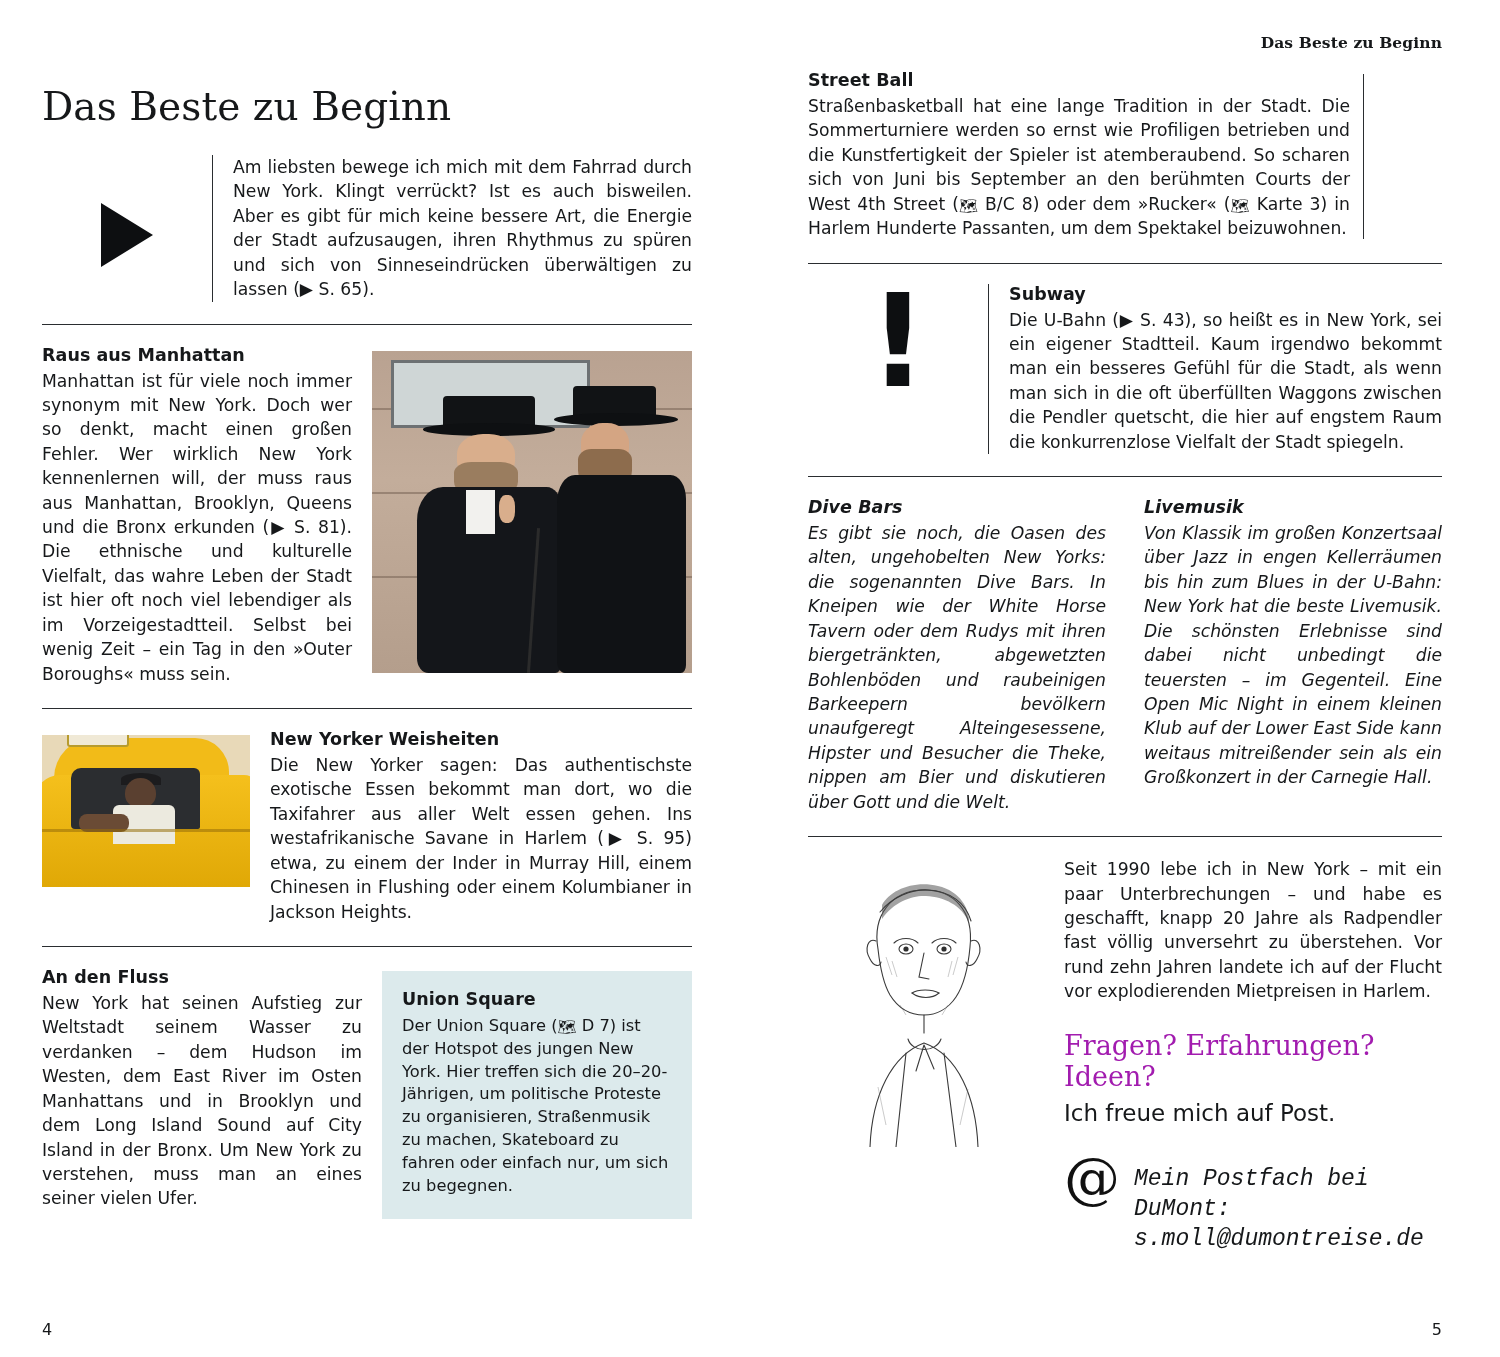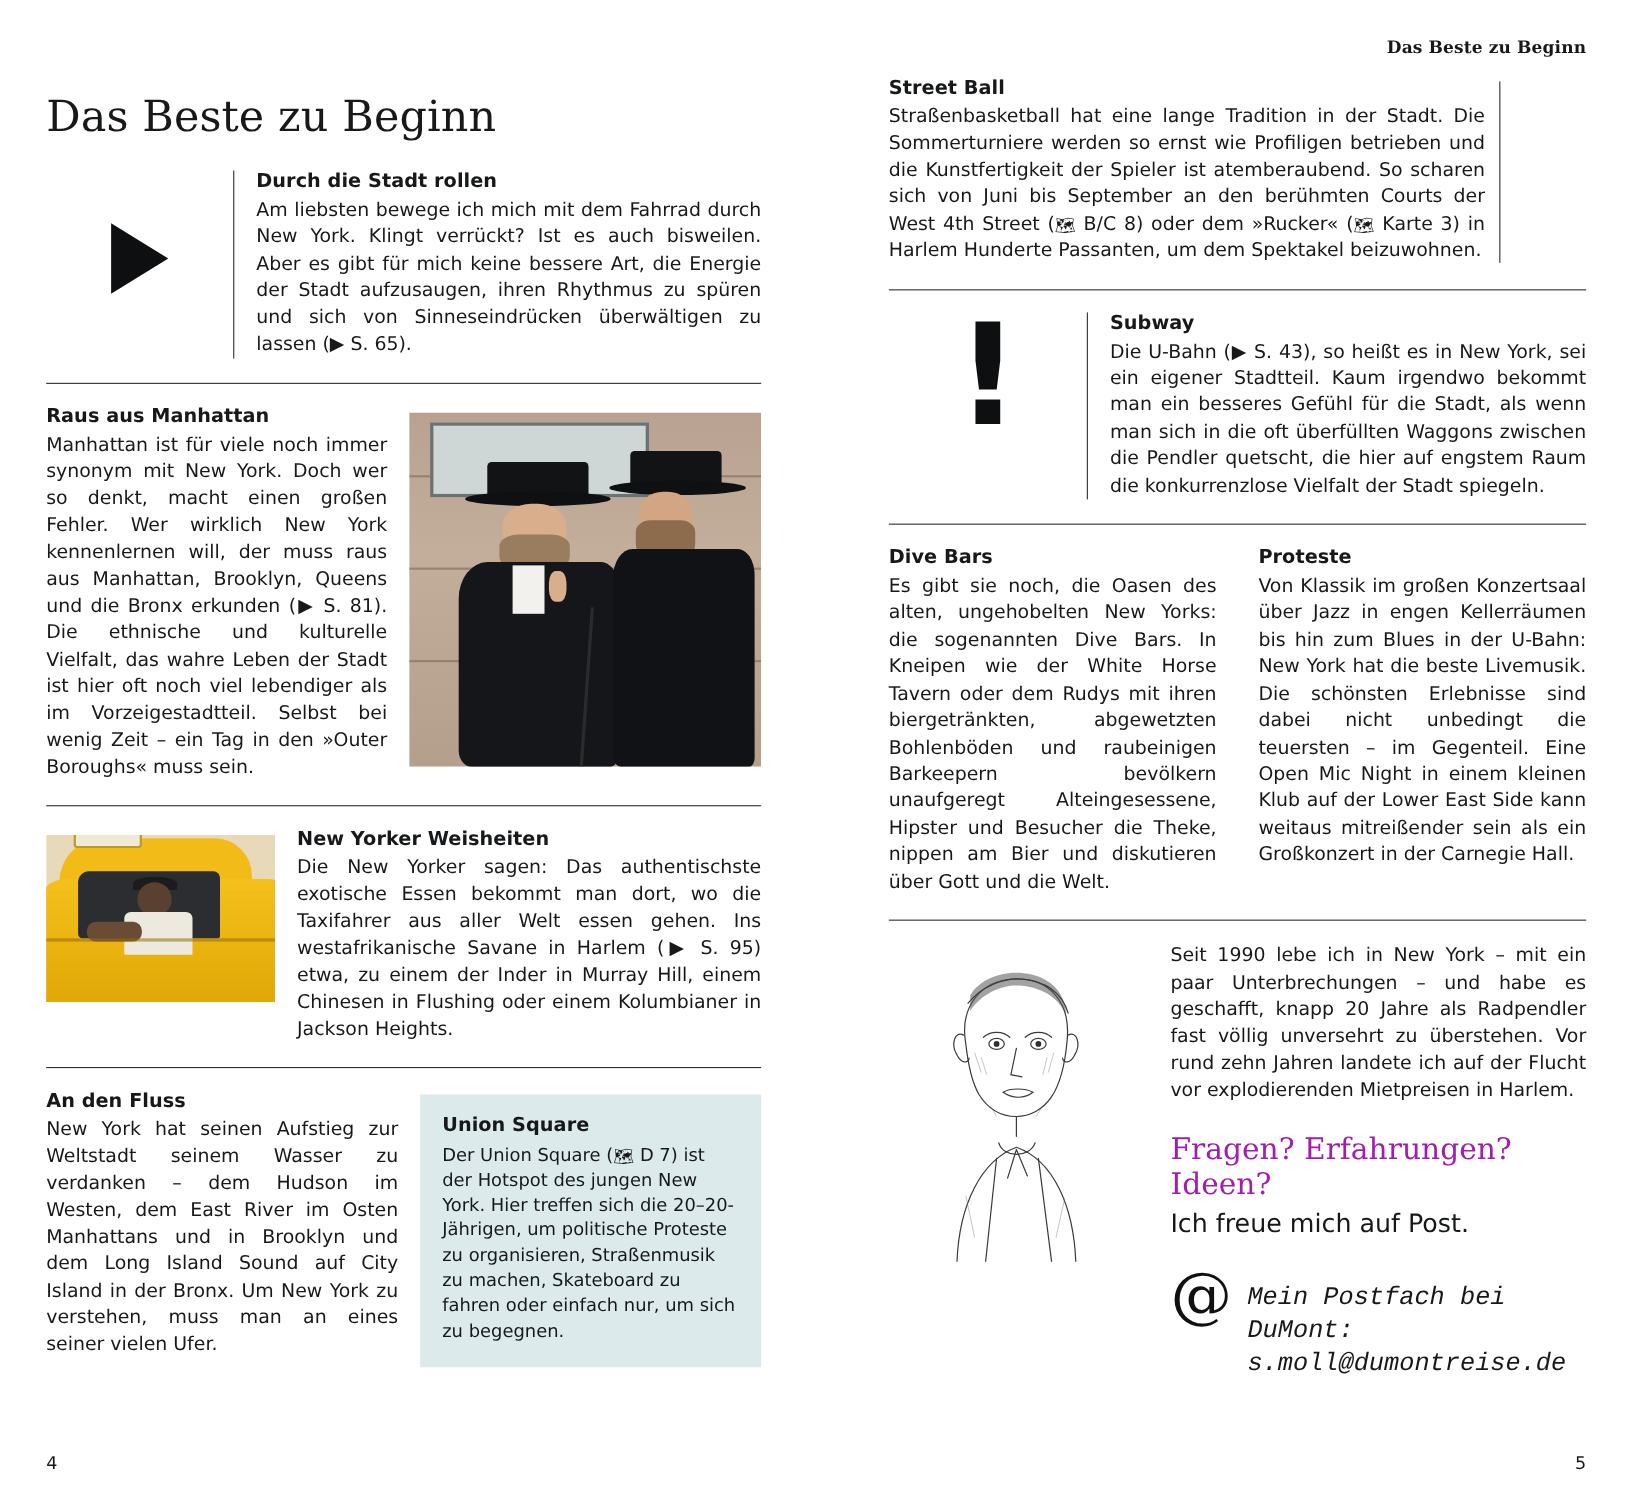--- a/index.html
+++ b/index.html
@@ -258,21 +258,21 @@
     font-family: "DejaVu Sans", sans-serif;
     font-weight: bold;
     font-size: 128px;
     line-height: .82;
     color: #0d0f11;
   }
   .subway-text { flex: 1; padding-left: 20px; border-left: 1px solid #2a2d30; }
 
   
   .twocol { display: flex; gap: 38px; }
-  .twocol > div { flex: 1; }
+  .twocol > div { flex: 1; font-style: italic; }
 
   
   .editor { display: flex; gap: 26px; margin-top: 8px; justify-content: flex-end; }
   .portrait-wrap { width: 230px; flex: none; position: relative; height: 290px; }
   .portrait { position: absolute; inset: 0; }
   .editor-text { flex: 1; }
   .teal-head {
     font-family: "DejaVu Serif", serif;
     color: #a21caf;
     font-size: 27px;
@@ -318,21 +318,20 @@
   <div class="col-left">
 
     <h1 class="main-title">Das Beste zu Beginn</h1>
 
     <div class="tipblock">
       <div class="tip-marker">
         <div class="tri"></div>
       </div>
       <div class="vbar"></div>
       <div class="tip-text">
-        <h3 class="hd">Durch die Stadt rollen</h3>
         <p class="bd">Am liebsten bewege ich mich mit dem Fahrrad durch New York. Klingt verrückt? Ist es auch bisweilen. Aber es gibt für mich keine bessere Art, die Energie der Stadt aufzusaugen, ihren Rhythmus zu spüren und sich von Sinneseindrücken überwältigen zu lassen (▶ S. 65).</p>
       </div>
     </div>
 
     <hr class="rule">
 
     <div>
       <div class="img-wrap-right">
         <div class="photo-hasidic">
           <div class="wallline" style="top:18%"></div>
@@ -426,21 +425,21 @@
     </div>
 
     <hr class="rule">
 
     <div class="twocol">
       <div>
         <h3 class="hd">Dive Bars</h3>
         <p class="bd">Es gibt sie noch, die Oasen des alten, ungehobelten New Yorks: die sogenannten Dive Bars. In Kneipen wie der White Horse Tavern oder dem Rudys mit ihren biergetränkten, abgewetzten Bohlenböden und raubeinigen Barkeepern bevölkern unaufgeregt Alteingesessene, Hipster und Besucher die Theke, nippen am Bier und diskutieren über Gott und die Welt.</p>
       </div>
       <div>
-        <h3 class="hd">Proteste</h3>
+        <h3 class="hd">Livemusik</h3>
         <p class="bd">Von Klassik im großen Konzertsaal über Jazz in engen Kellerräumen bis hin zum Blues in der U-Bahn: New York hat die beste Livemusik. Die schönsten Erlebnisse sind dabei nicht unbedingt die teuersten – im Gegenteil. Eine Open Mic Night in einem kleinen Klub auf der Lower East Side kann weitaus mitreißender sein als ein Großkonzert in der Carnegie Hall.</p>
       </div>
     </div>
 
     <hr class="rule">
 
     <div class="editor">
       <div class="portrait-wrap">
         <svg class="portrait" viewBox="0 0 230 290" xmlns="http://www.w3.org/2000/svg" aria-hidden="true">
           <g fill="none" stroke="#3a3a3a" stroke-width="1.1" stroke-linecap="round">

